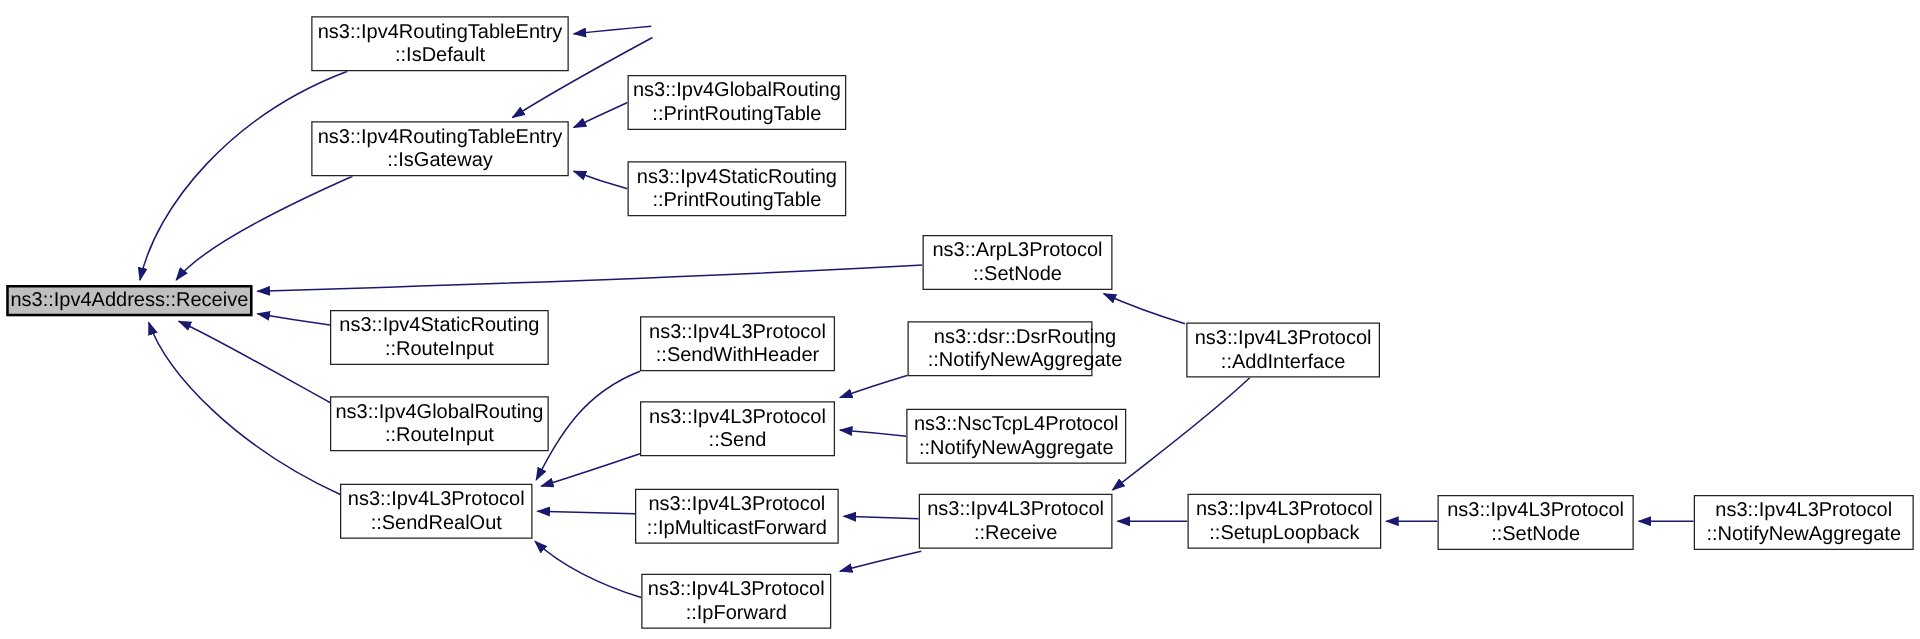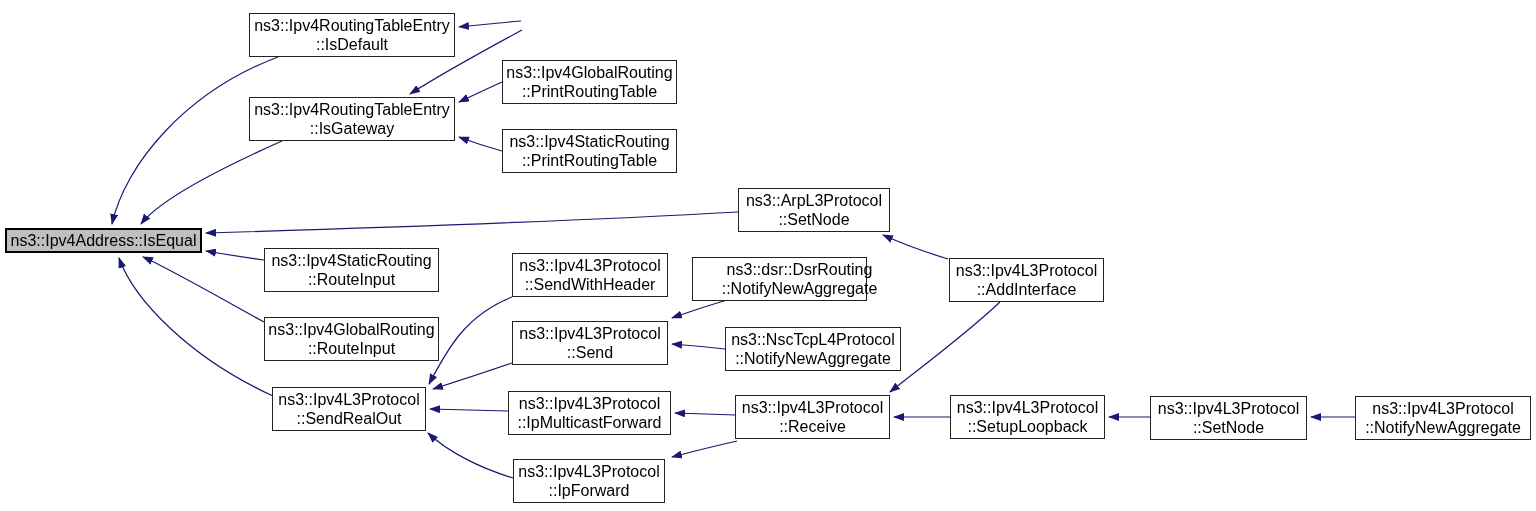--- a/index.html
+++ b/index.html
@@ -64,21 +64,21 @@
       <path marker-end="url(#arrow)" d="M 948,259 Q 912,248 883,235"></path>
       <path marker-end="url(#arrow)" d="M 1000,302 C 965,335 920,368 890,392"></path>
       <path marker-end="url(#arrow)" d="M 950,417 L 894,417"></path>
       <path marker-end="url(#arrow)" d="M 1150,417 L 1109,417"></path>
       <path marker-end="url(#arrow)" d="M 1355,417 L 1311,417"></path>
       <path marker-end="url(#arrow)" d="M 735,415 Q 705,414 675,413"></path>
       <path marker-end="url(#arrow)" d="M 737,441 Q 702,449 672,457"></path>
     </g>
   </svg>
 
-  <div class="node root" style="left:5px;top:228px;width:197px;height:25px;">ns3::Ipv4Address::IsEqual</div>
+  <div class="node root" style="left:5px;top:228px;width:197px;height:25px;">ns3::Ipv4Address::Receive</div>
 
   <div class="node" style="left:249px;top:13px;width:206px;height:44px;">ns3::Ipv4RoutingTableEntry
 ::IsDefault</div>
 
 
   <div class="node" style="left:502px;top:60px;width:175px;height:44px;">ns3::Ipv4GlobalRouting
 ::PrintRoutingTable</div>
 
   <div class="node" style="left:249px;top:97px;width:206px;height:44px;">ns3::Ipv4RoutingTableEntry
 ::IsGateway</div>
@@ -88,21 +88,21 @@
 
   <div class="node" style="left:738px;top:188px;width:152px;height:44px;">ns3::ArpL3Protocol
 ::SetNode</div>
 
   <div class="node" style="left:264px;top:248px;width:175px;height:44px;">ns3::Ipv4StaticRouting
 ::RouteInput</div>
 
   <div class="node" style="left:512px;top:253px;width:156px;height:44px;">ns3::Ipv4L3Protocol
 ::SendWithHeader</div>
 
-  <div class="node" style="left:692px;top:257px;width:175px;height:44px;padding-left:40px;">ns3::dsr::DsrRouting
+  <div class="node" style="left:726px;top:257px;width:148px;height:44px;padding-left:40px;">ns3::dsr::DsrRouting
 ::NotifyNewAggregate</div>
 
   <div class="node" style="left:949px;top:258px;width:155px;height:44px;">ns3::Ipv4L3Protocol
 ::AddInterface</div>
 
   <div class="node" style="left:264px;top:317px;width:175px;height:44px;">ns3::Ipv4GlobalRouting
 ::RouteInput</div>
 
   <div class="node" style="left:512px;top:321px;width:156px;height:44px;">ns3::Ipv4L3Protocol
 ::Send</div>

